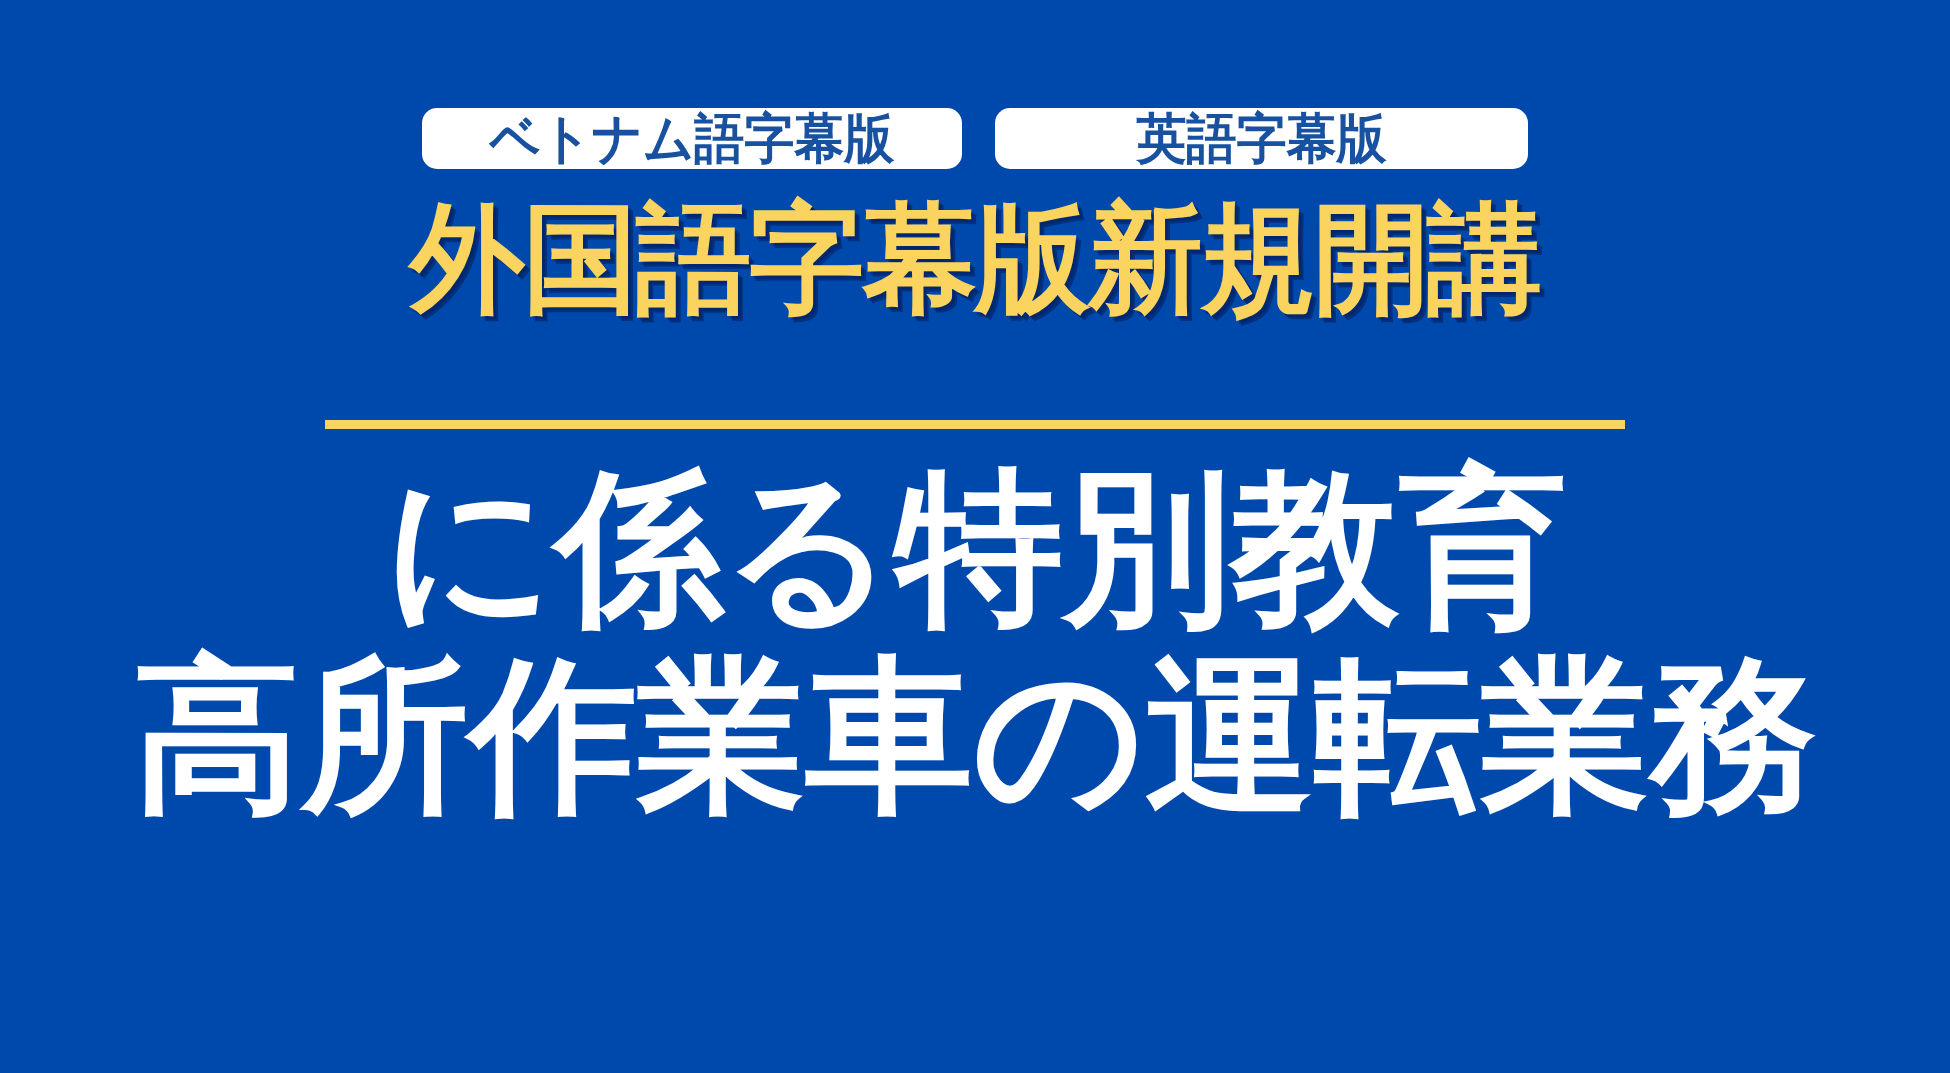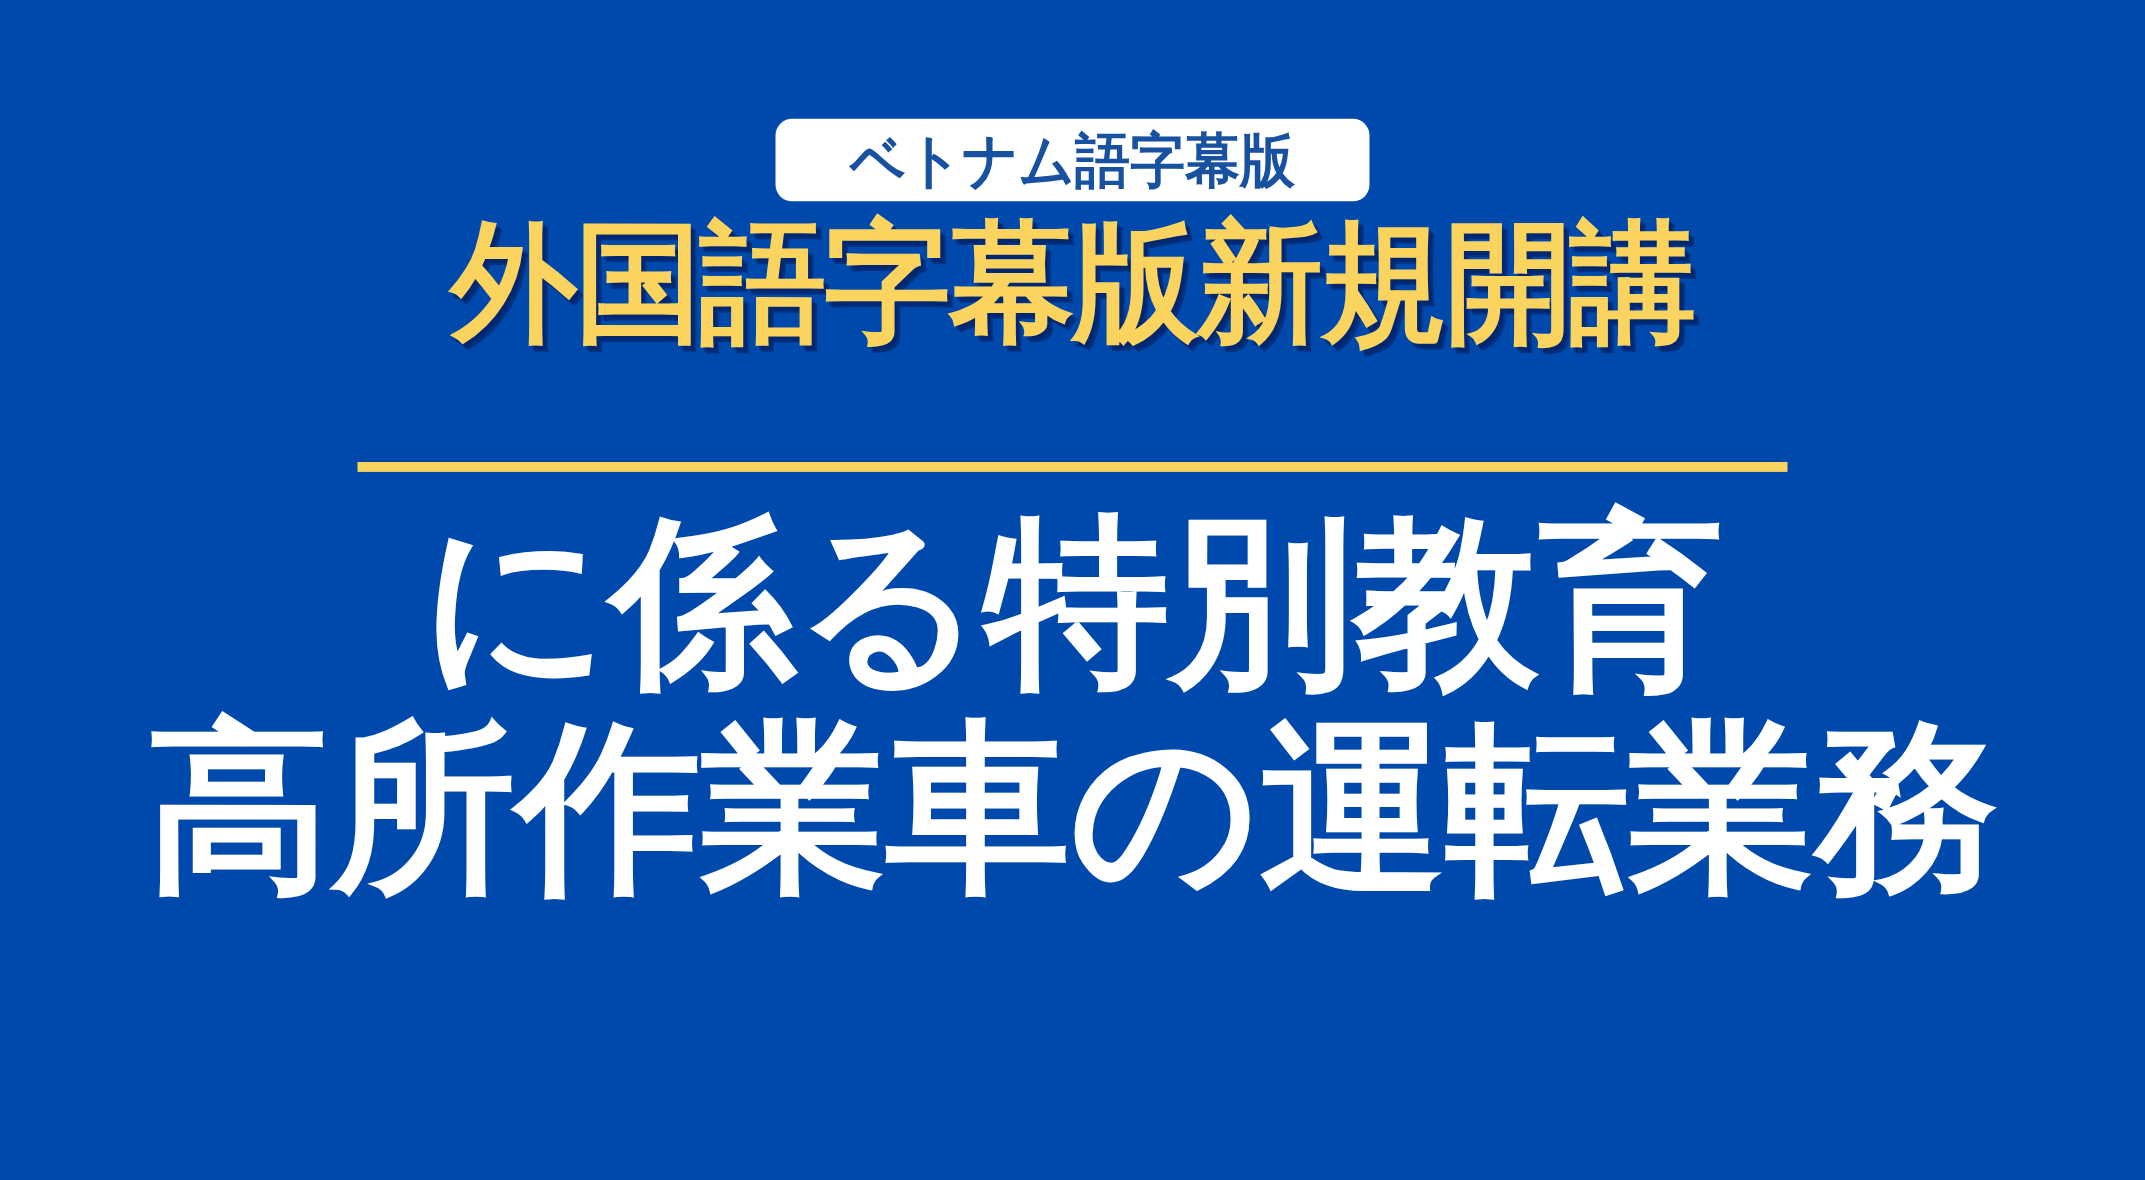--- a/index.html
+++ b/index.html
@@ -31,21 +31,21 @@
     width: 1950px;
     display: flex;
     justify-content: center;
     align-items: flex-start;
     gap: 33px;
   }
 
   .badge {
     background: #ffffff;
     border-radius: 15px;
-    height: 75px;
+    height: 61px;
     display: flex;
     align-items: center;
     justify-content: center;
     box-sizing: border-box;
   }
   .badge-label {
     color: #17519f;
     font-family: "Liberation Sans", "DejaVu Sans", sans-serif;
     font-weight: bold;
     font-size: 50px;
@@ -108,20 +108,23 @@
 </style>
 </head>
 <body>
 
 <div id="banner">
 
   <div id="badge-row">
     <div class="badge" id="badge-vietnamese">
       <span class="badge-label">ベトナム語字幕版</span>
     </div>
+    <div class="badge" id="badge-english">
+      <span class="badge-label">英語字幕版</span>
+    </div>
   </div>
 
   <div id="headline">外国語字幕版新規開講</div>
 
   <div id="divider"></div>
 
   <div id="main-title">
     <span class="title-line">に係る特別教育</span>
     <span class="title-line">高所作業車の運転業務</span>
   </div>

